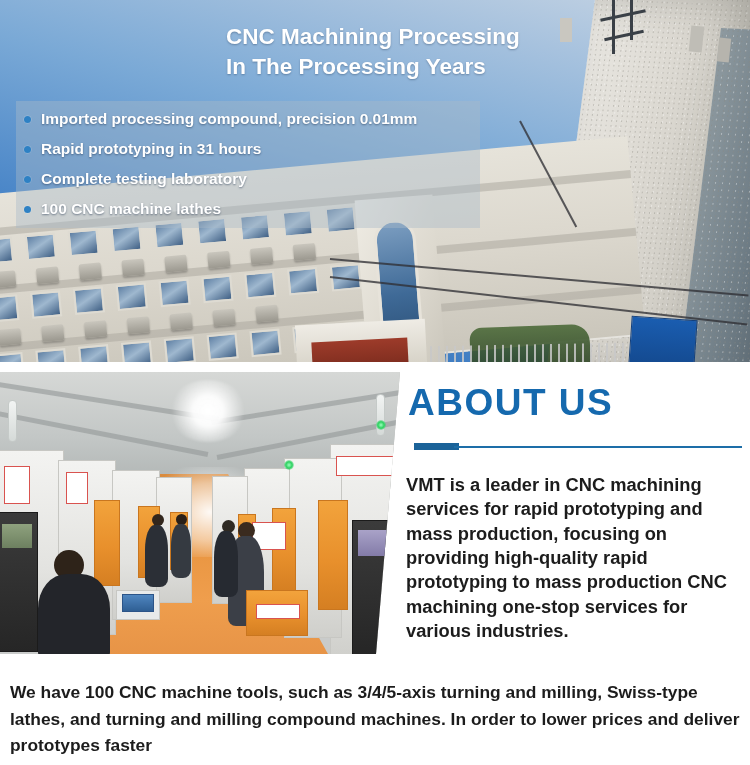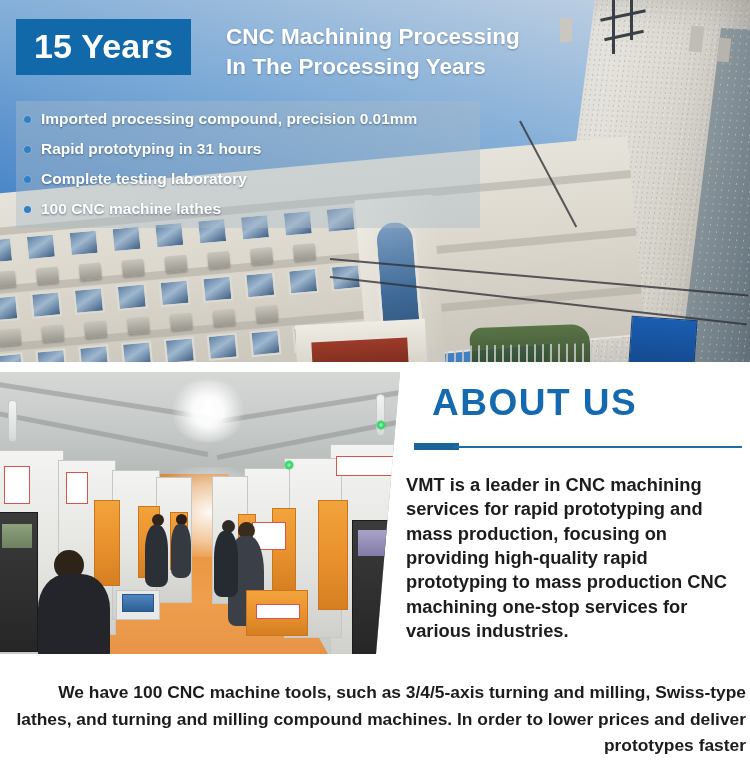--- a/index.html
+++ b/index.html
@@ -319,21 +319,21 @@
     position: absolute;
     left: 400px; top: 10px;
     width: 350px;
   }
   .about-title {
     color: #1569ae;
     font-size: 37px;
     font-weight: bold;
     letter-spacing: 1.5px;
     line-height: 1;
-    margin: 12px 0 0 32px;
+    margin: 12px 0 0 8px;
   }
   .about-rule {
     position: relative;
     margin: 22px 0 0 14px;
     width: 330px;
     height: 8px;
   }
   .about-rule .thick {
     position: absolute;
     left: 0; top: 0;
@@ -363,21 +363,20 @@
     background: #ffffff;
   }
   .footer-text {
     position: absolute;
     left: 10px; top: 8px;
     width: 736px;
     color: #1c1c1c;
     font-size: 17.4px;
     font-weight: bold;
     line-height: 1.5;
-    text-align: right;
   }
 </style>
 </head>
 <body>
 
 <section class="banner">
 
   <div class="sky"></div>
 
   <div class="tower">
@@ -458,21 +457,20 @@
   </div>
   <div class="entrance"></div>
   <div class="door"></div>
   <div class="greenery"></div>
   <div class="fence"></div>
   <div class="signboard"></div>
   <div class="wire" style="left:330px;top:258px;width:420px;transform:rotate(5deg);"></div>
   <div class="wire" style="left:330px;top:276px;width:420px;transform:rotate(6.5deg);"></div>
   <div class="wire" style="left:520px;top:120px;width:120px;transform:rotate(62deg);"></div>
 
-  <div class="badge">15 Years</div>
 
   <div class="headline">
     <div>CNC Machining Processing</div>
     <div>In The Processing Years</div>
   </div>
 
   <div class="bullet-box"></div>
   <ul class="bullets">
     <li>
       <span class="dot"></span>

